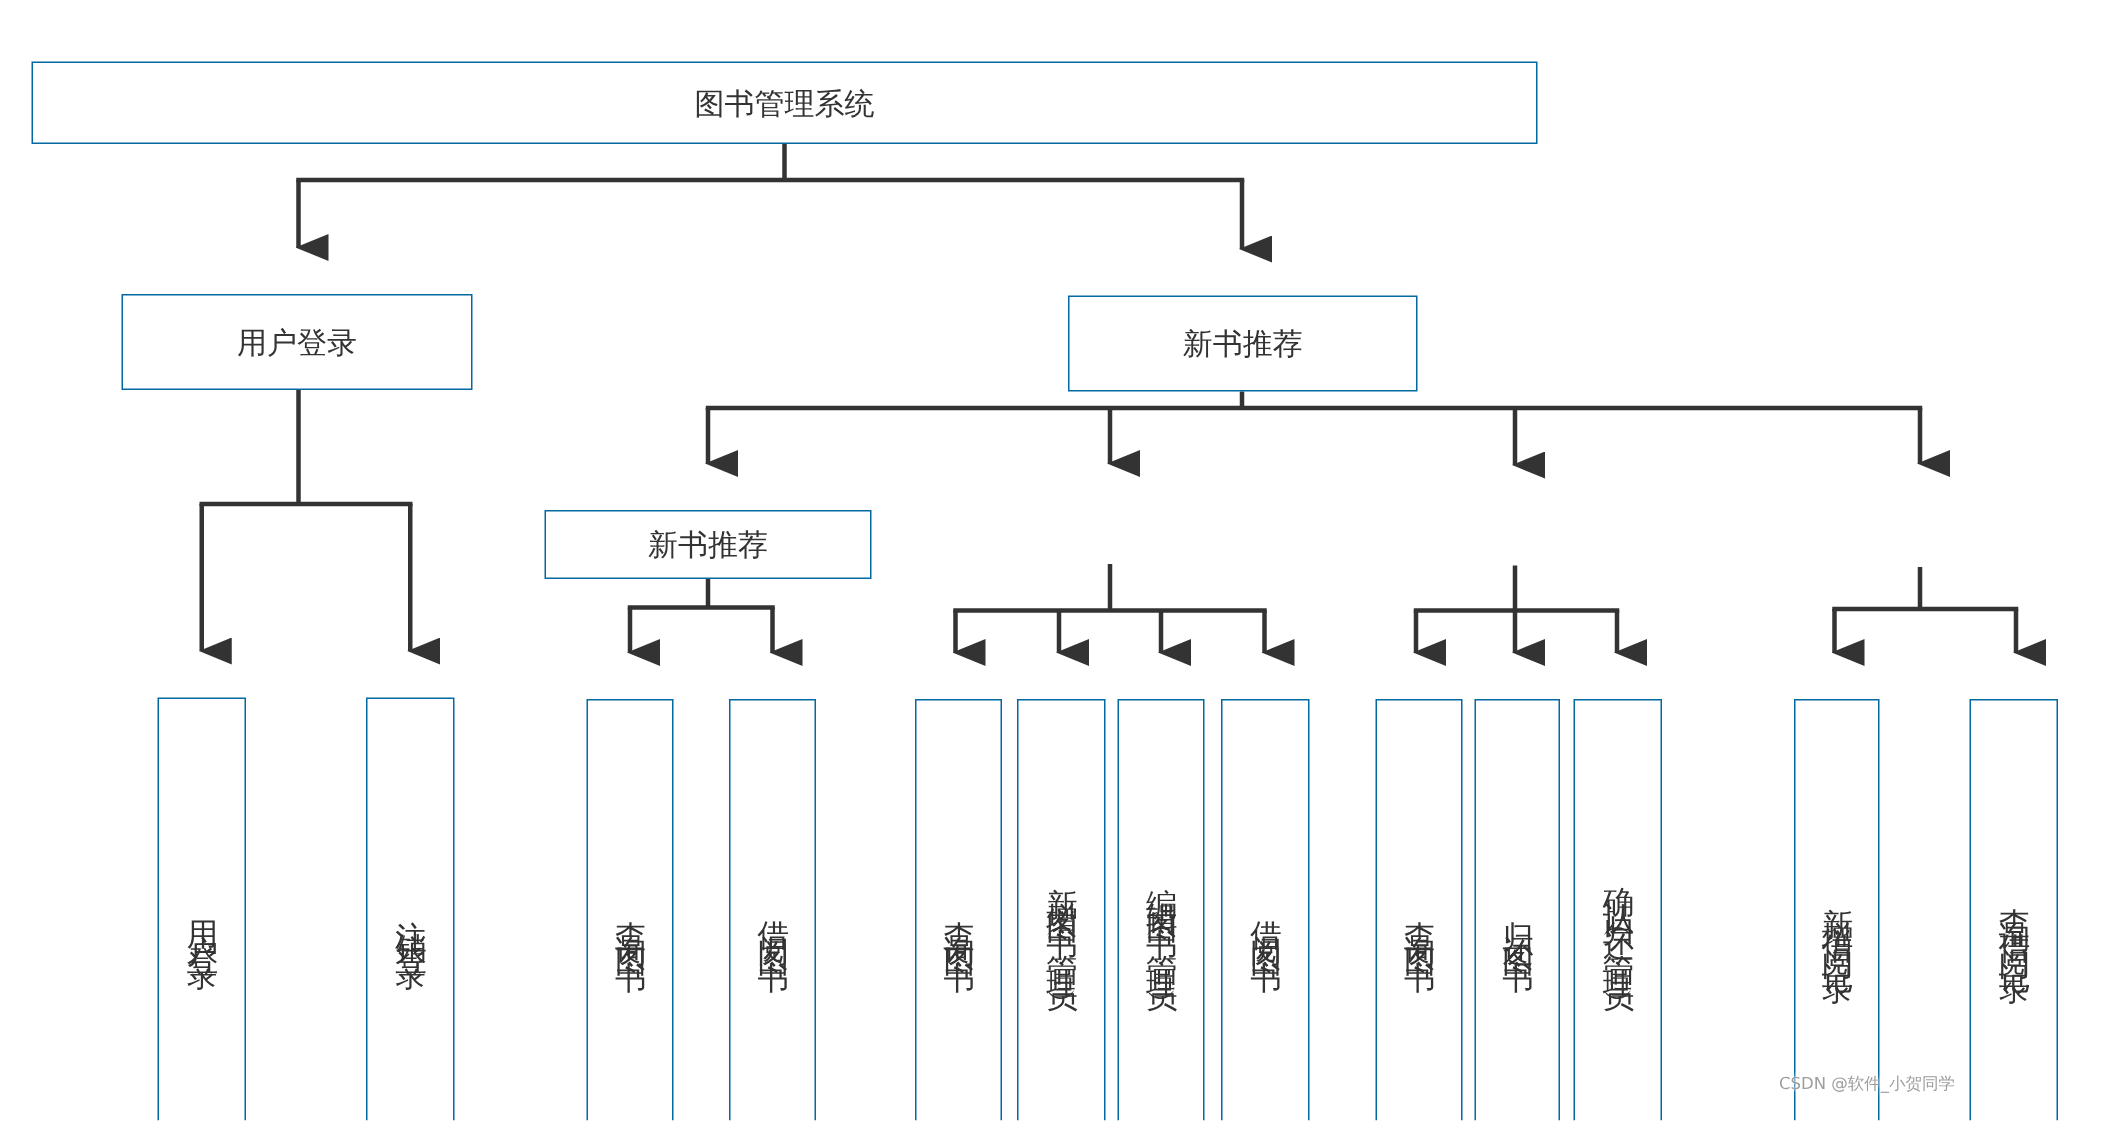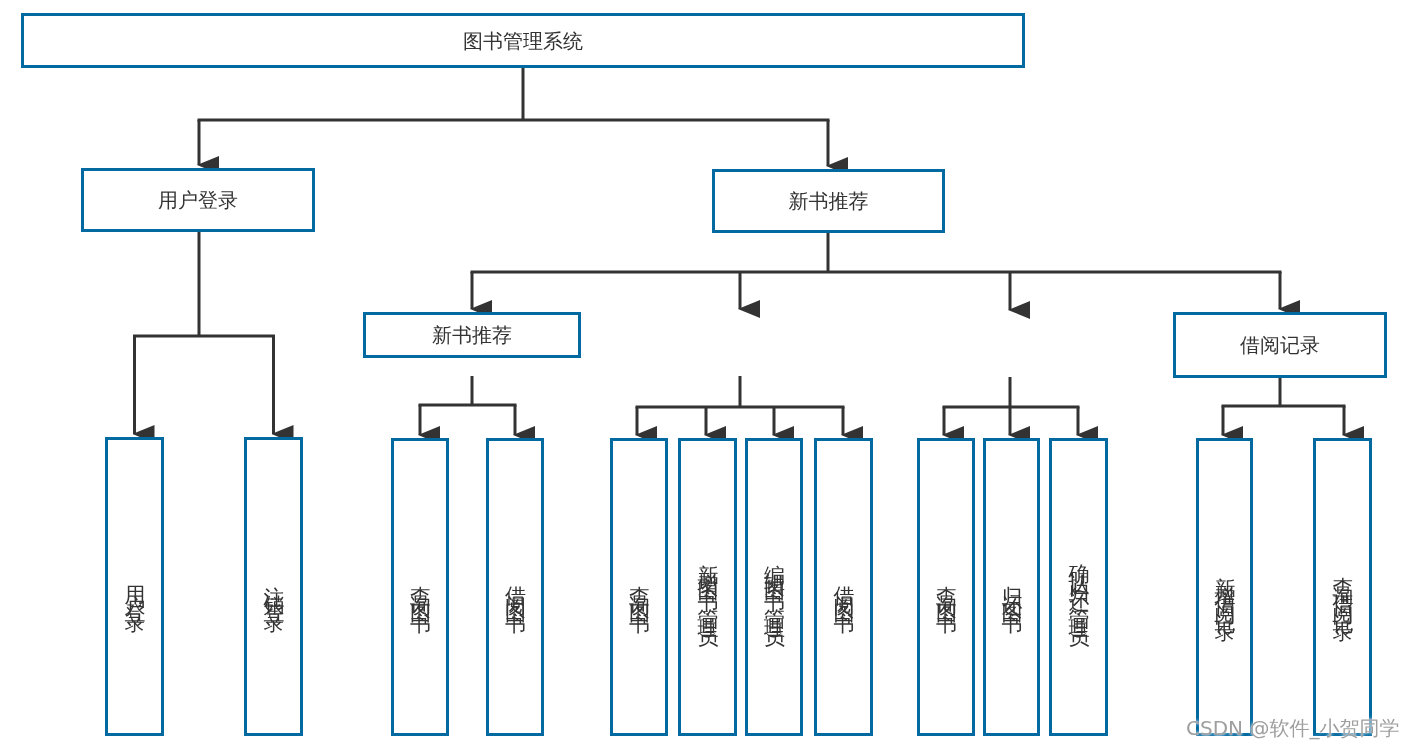--- a/index.html
+++ b/index.html
@@ -7,40 +7,41 @@
     position:relative;
     width:1405px;height:747px;
     background:#ffffff;
     font-family:"DejaVu Sans","Liberation Sans",sans-serif;
     overflow:hidden;
   }
   .lines{position:absolute;left:0;top:0;width:1405px;height:747px;}
   .node{
     position:absolute;
     box-sizing:border-box;
-    border:3px solid #0369a1;
+    border:1px solid #0369a1;
     background:#ffffff;
     color:#333333;
     display:flex;
     align-items:center;
     justify-content:center;
     font-size:20px;
     line-height:1;
     z-index:2;
+    margin-top:28px;
   }
   .node.v{
     writing-mode:vertical-rl;
     text-orientation:upright;
     letter-spacing:9px;
     font-size:21px;
   }
   .watermark{
     position:absolute;
     left:1186px;top:715px;
-    font-size:20px;
+    font-size:11px;
     color:#9e9e9e;
     text-shadow:0 0 2px #ffffff,0 0 4px #ffffff;
     white-space:nowrap;
     z-index:3;
   }
 </style>
 </head>
 <body>
 
 <div class="stage">
@@ -94,21 +95,20 @@
       <path d="M1344,406 L1344,435" marker-end="url(#arr)"></path>
     </g>
   </svg>
 
   <div class="node" style="left:21px;top:13px;width:1004px;height:55px;">图书管理系统</div>
 
   <div class="node" style="left:81px;top:168px;width:234px;height:64px;">用户登录</div>
   <div class="node" style="left:712px;top:169px;width:233px;height:64px;">新书推荐</div>
 
   <div class="node" style="left:363px;top:312px;width:218px;height:46px;">新书推荐</div>
-  <div class="node" style="left:1173px;top:312px;width:214px;height:66px;">借阅记录</div>
 
   <div class="node v" style="left:105px;top:437px;width:59px;height:299px;">用户登录</div>
   <div class="node v" style="left:244px;top:437px;width:59px;height:299px;">注销登录</div>
 
   <div class="node v" style="left:391px;top:438px;width:58px;height:298px;">查询图书</div>
   <div class="node v" style="left:486px;top:438px;width:58px;height:298px;">借阅图书</div>
 
   <div class="node v" style="left:610px;top:438px;width:58px;height:298px;">查询图书</div>
   <div class="node v" style="left:678px;top:438px;width:59px;height:298px;">新增图书（管理员）</div>
   <div class="node v" style="left:745px;top:438px;width:58px;height:298px;">编辑图书（管理员）</div>

